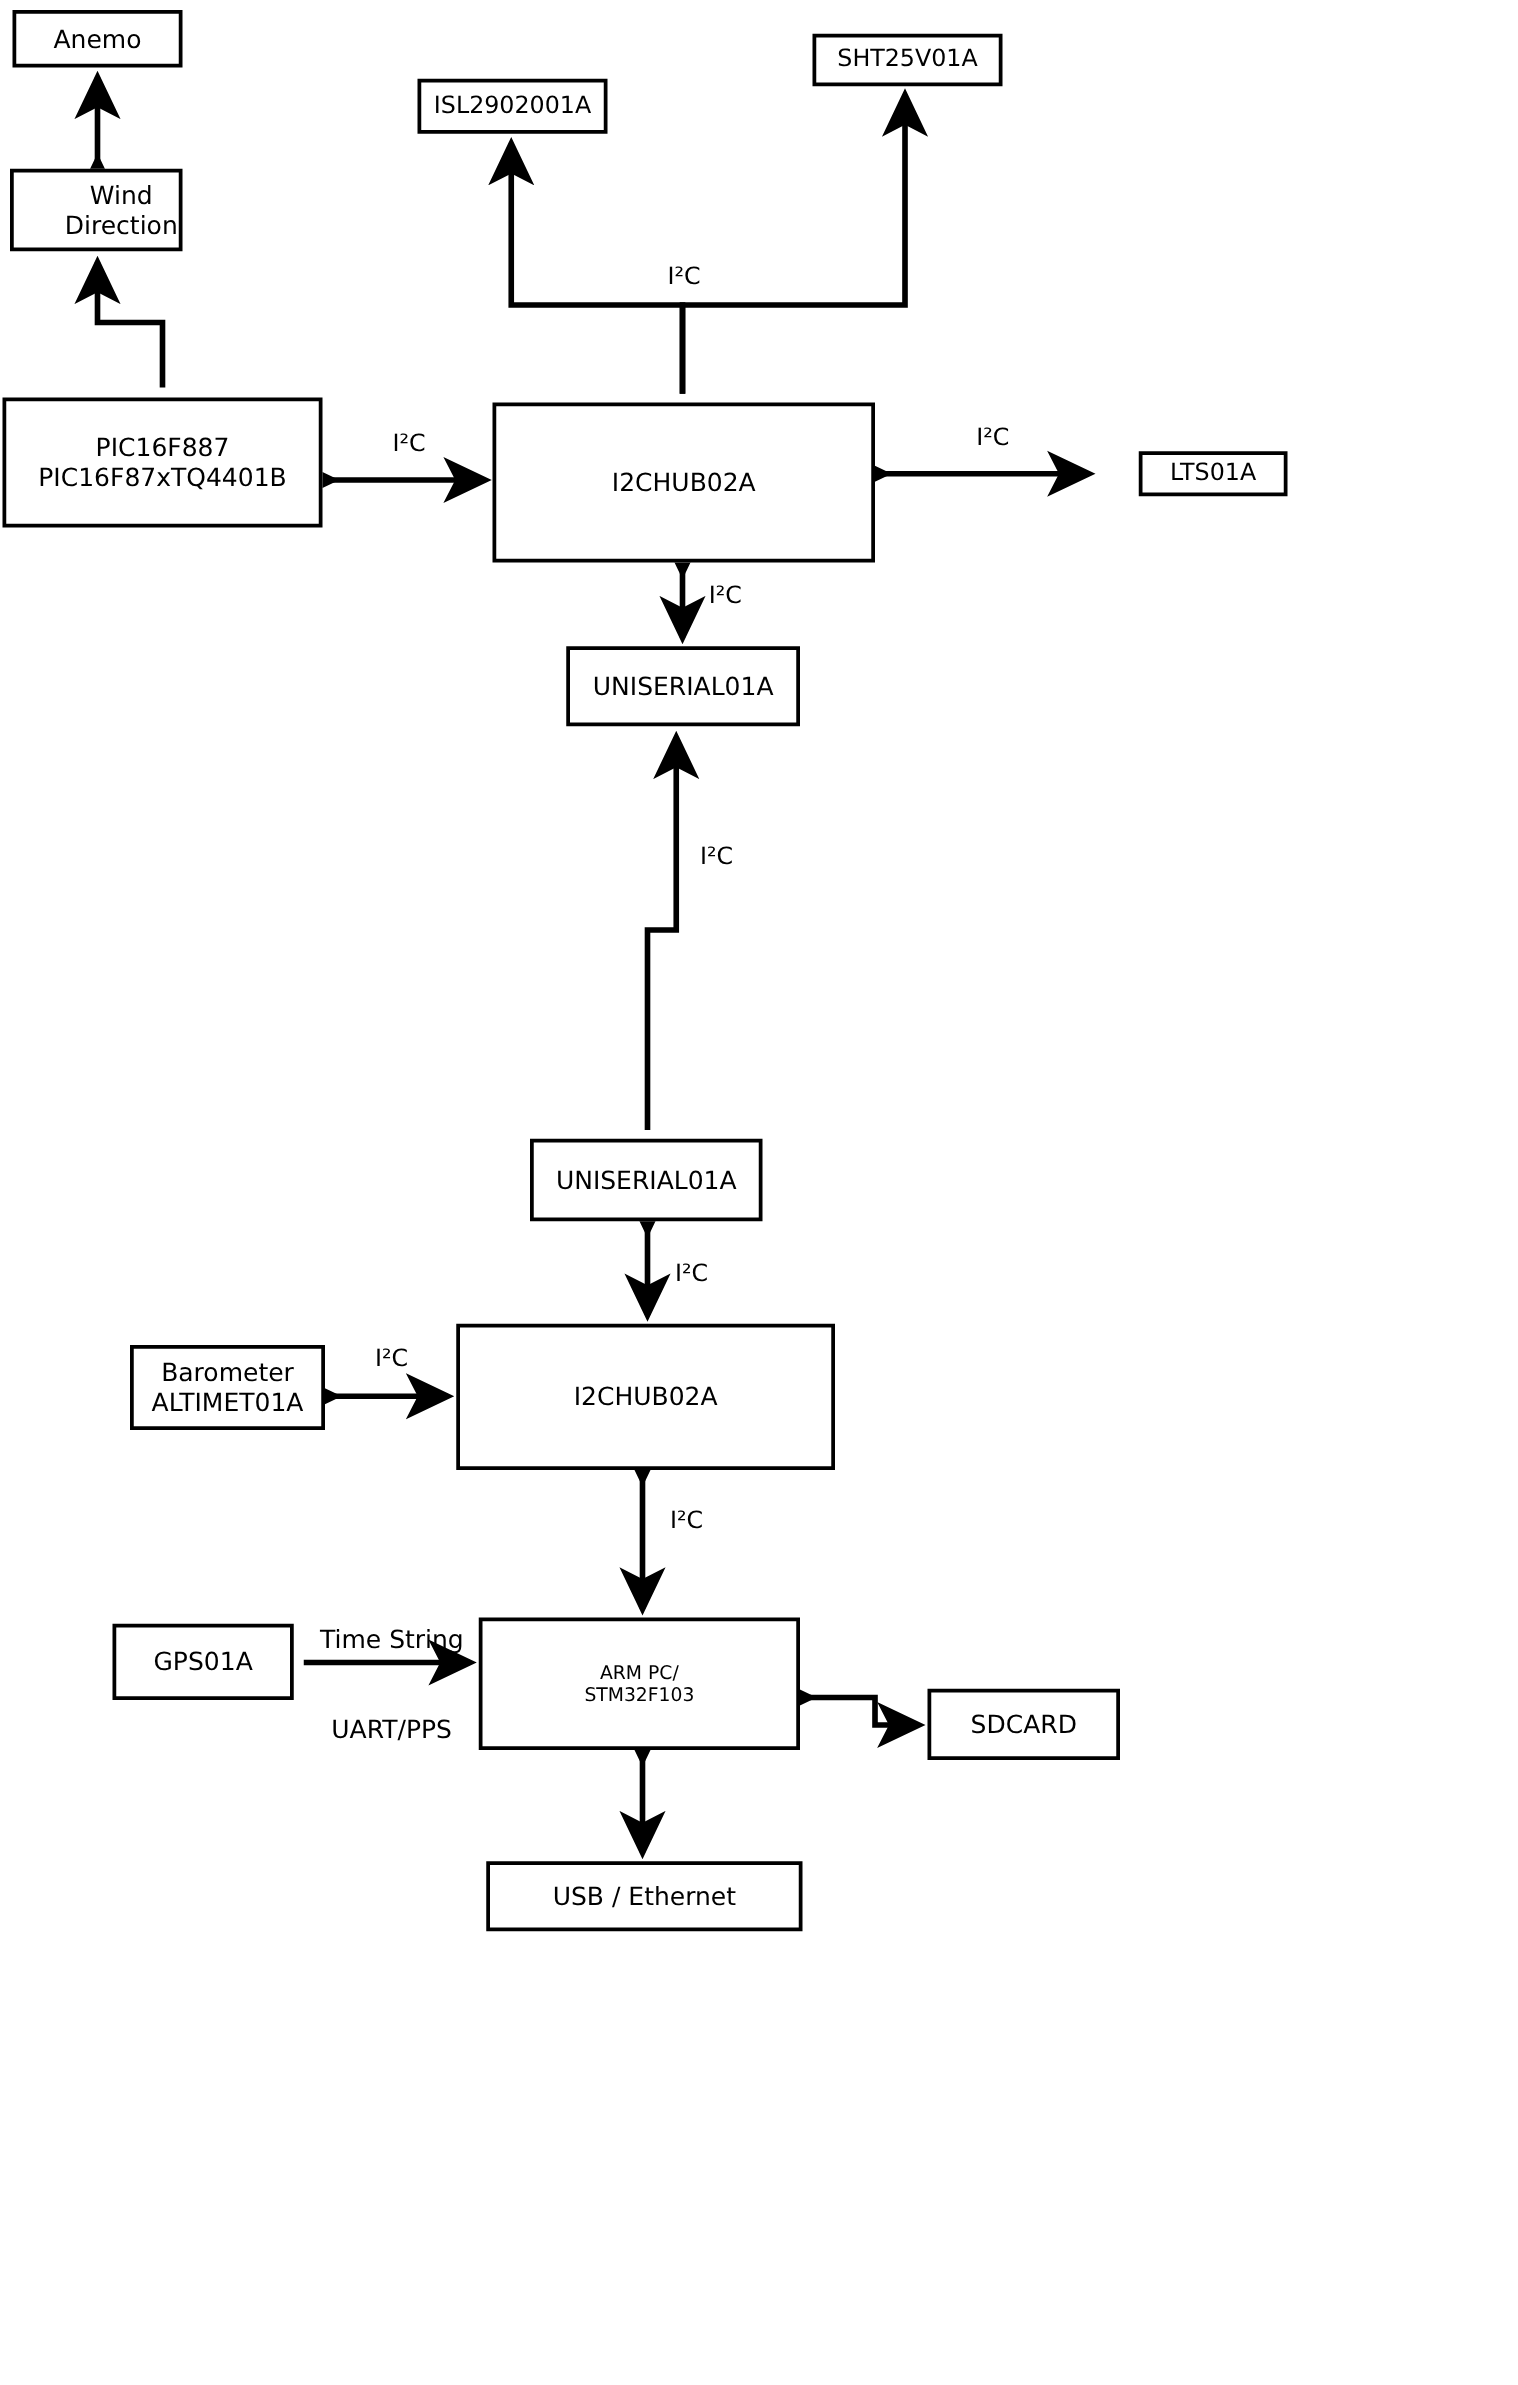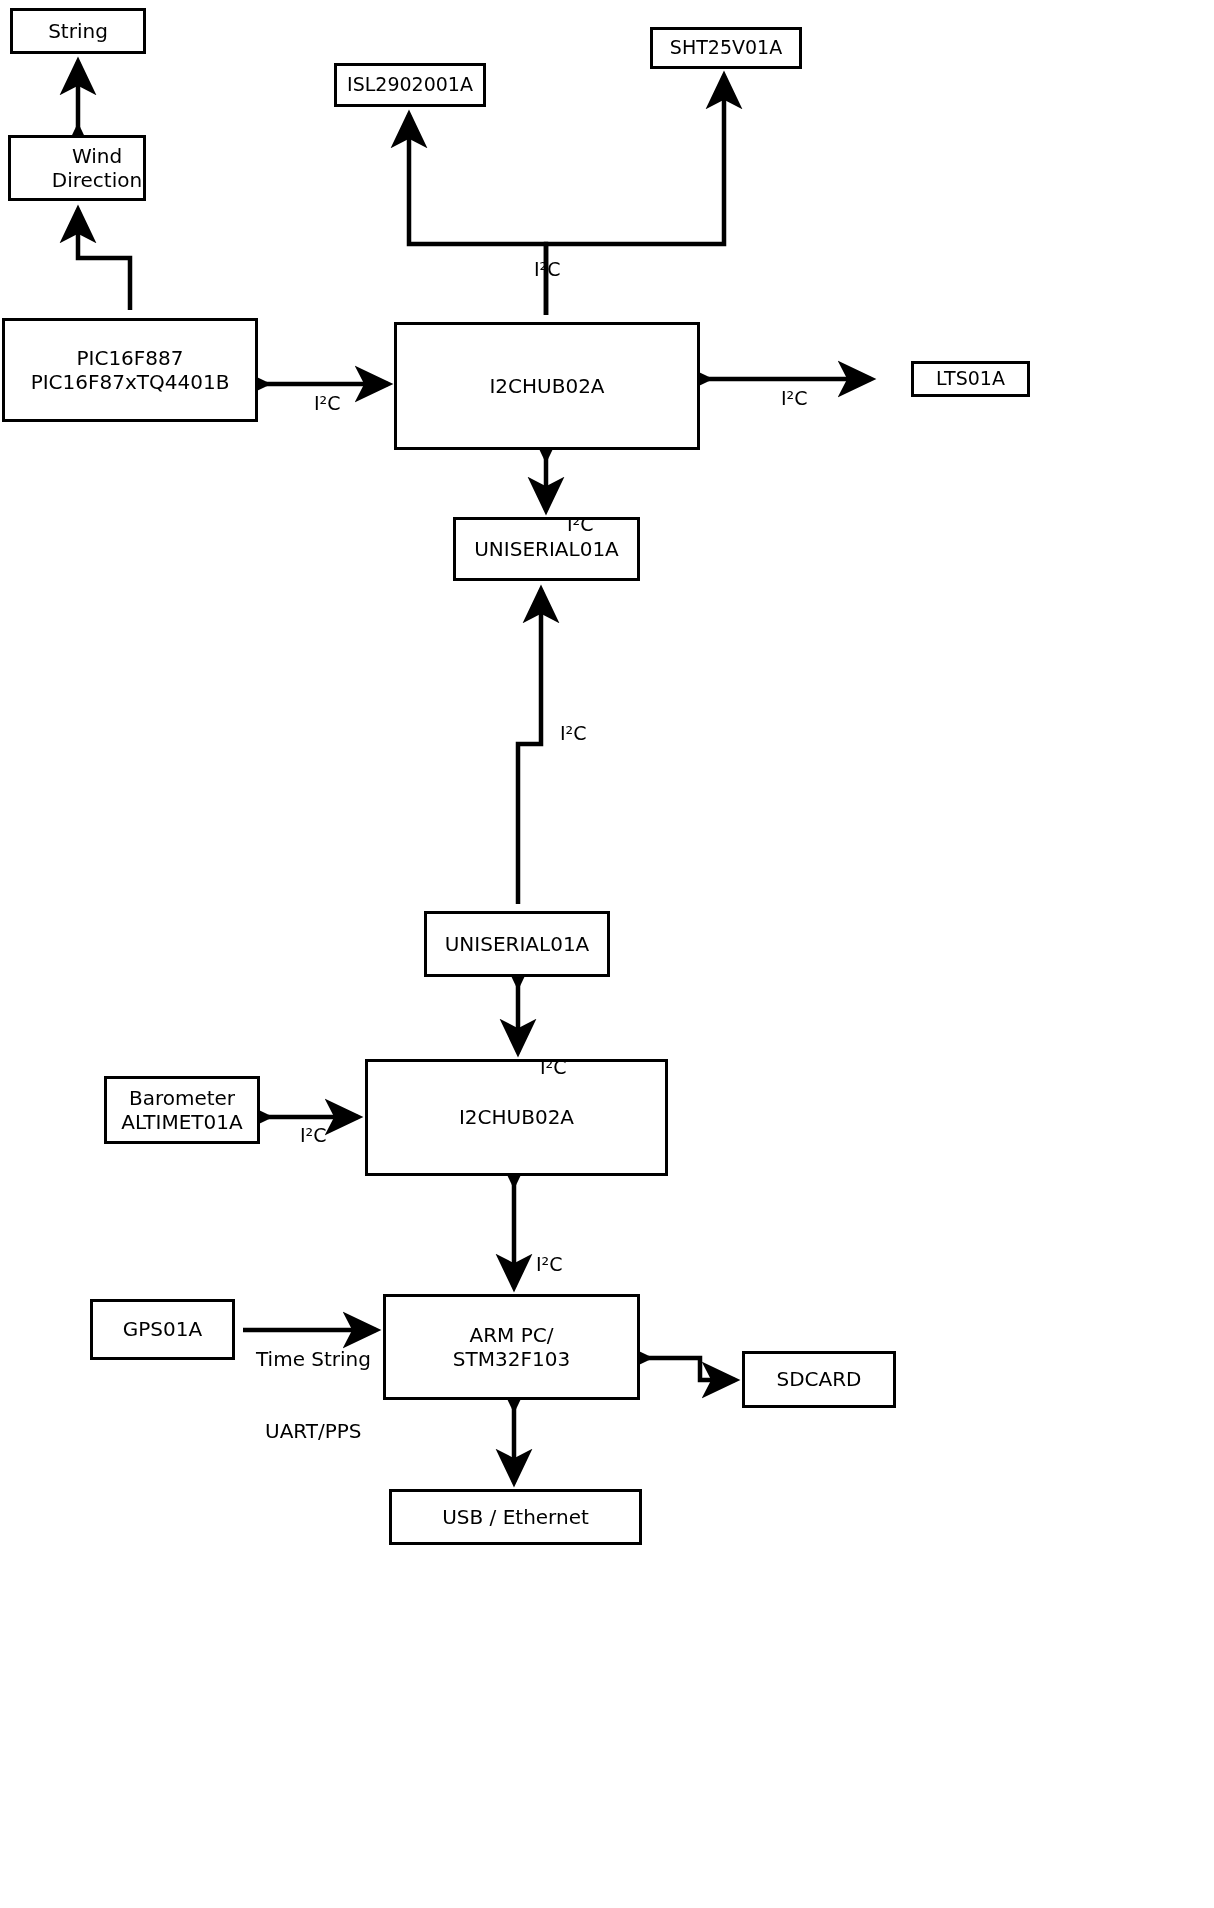--- a/index.html
+++ b/index.html
@@ -37,21 +37,20 @@
   .node .label{
     white-space:pre-line;
     padding:0 4px;
   }
   .edge-label{
     position:absolute;
     z-index:4;
     background:transparent;
     white-space:nowrap;
     line-height:1.1;
-    margin-top:48px;
   }
 </style>
 </head>
 <body>
 
 <div id="diagram">
 
   <svg id="edges" viewBox="0 0 1214 1908" width="1214" height="1908" xmlns="http://www.w3.org/2000/svg">
     <defs>
       <marker id="ah" markerWidth="9" markerHeight="9" refX="7.4" refY="4.5" orient="auto" markerUnits="strokeWidth">
@@ -88,21 +87,21 @@
 
       <path d="M546,315 L546,244 L724,244 L724,76"></path>
 
       <path d="M518,904 L518,744 L541,744 L541,590"></path>
 
       <path d="M243,1330 L376,1330"></path>
     </g>
   </svg>
 
   <div class="node" style="left:10px;top:8px;width:136px;height:46px;font-size:20px;">
-    <span class="label">String</span>
+    <span class="label">Anemo</span>
   </div>
 
   <div class="node" style="left:8px;top:135px;width:138px;height:66px;font-size:20px;padding-left:40px;">
     <span class="label">Wind
 Direction</span>
   </div>
 
   <div class="node" style="left:2px;top:318px;width:256px;height:104px;font-size:20px;">
     <span class="label">PIC16F887
 PIC16F87xTQ4401B</span>
@@ -138,21 +137,21 @@
   </div>
 
   <div class="node" style="left:365px;top:1059px;width:303px;height:117px;font-size:20px;">
     <span class="label">I2CHUB02A</span>
   </div>
 
   <div class="node" style="left:90px;top:1299px;width:145px;height:61px;font-size:20px;align-items:center;">
     <span class="label">GPS01A</span>
   </div>
 
-  <div class="node" style="left:383px;top:1294px;width:257px;height:106px;font-size:20px;">
+  <div class="node" style="left:383px;top:1294px;width:257px;height:106px;font-size:15px;">
     <span class="label">ARM PC/
 STM32F103</span>
   </div>
 
   <div class="node" style="left:742px;top:1351px;width:154px;height:57px;font-size:20px;">
     <span class="label">SDCARD</span>
   </div>
 
   <div class="node" style="left:389px;top:1489px;width:253px;height:56px;font-size:20px;">
     <span class="label">USB / Ethernet</span>

